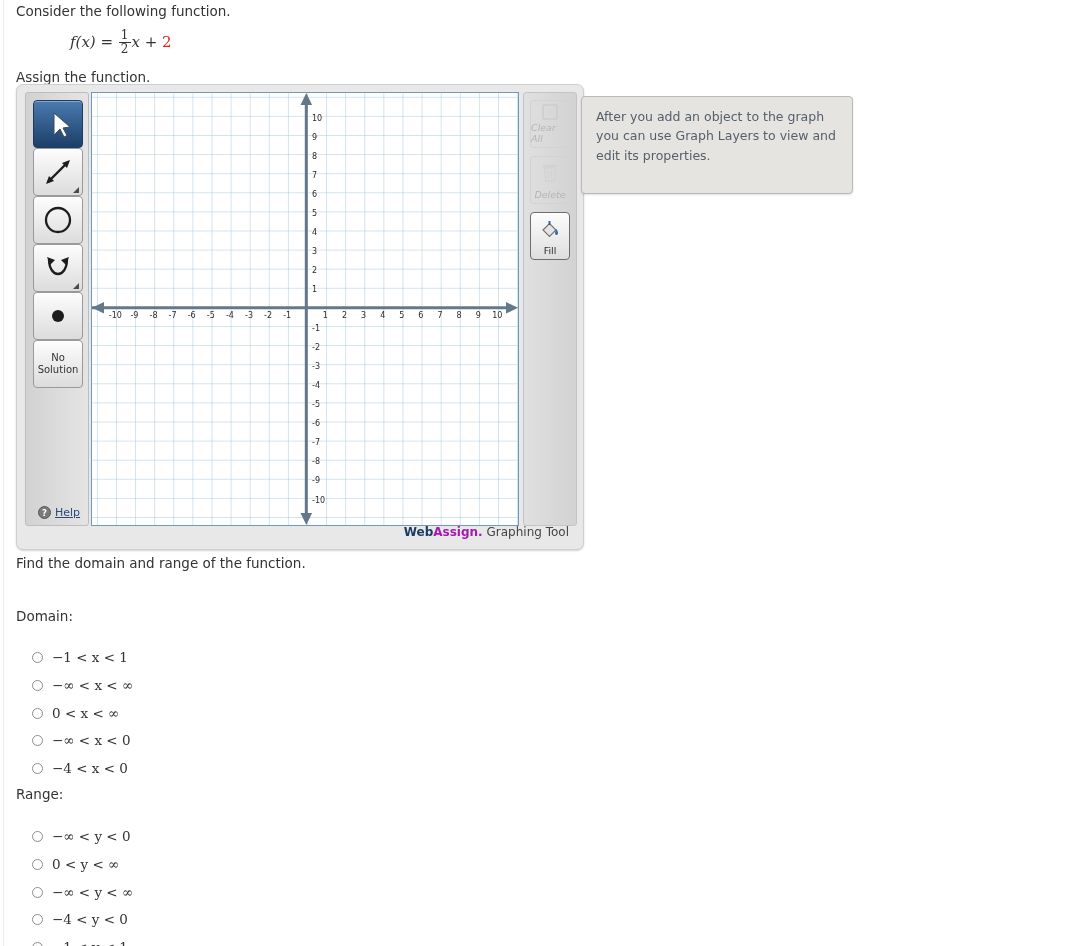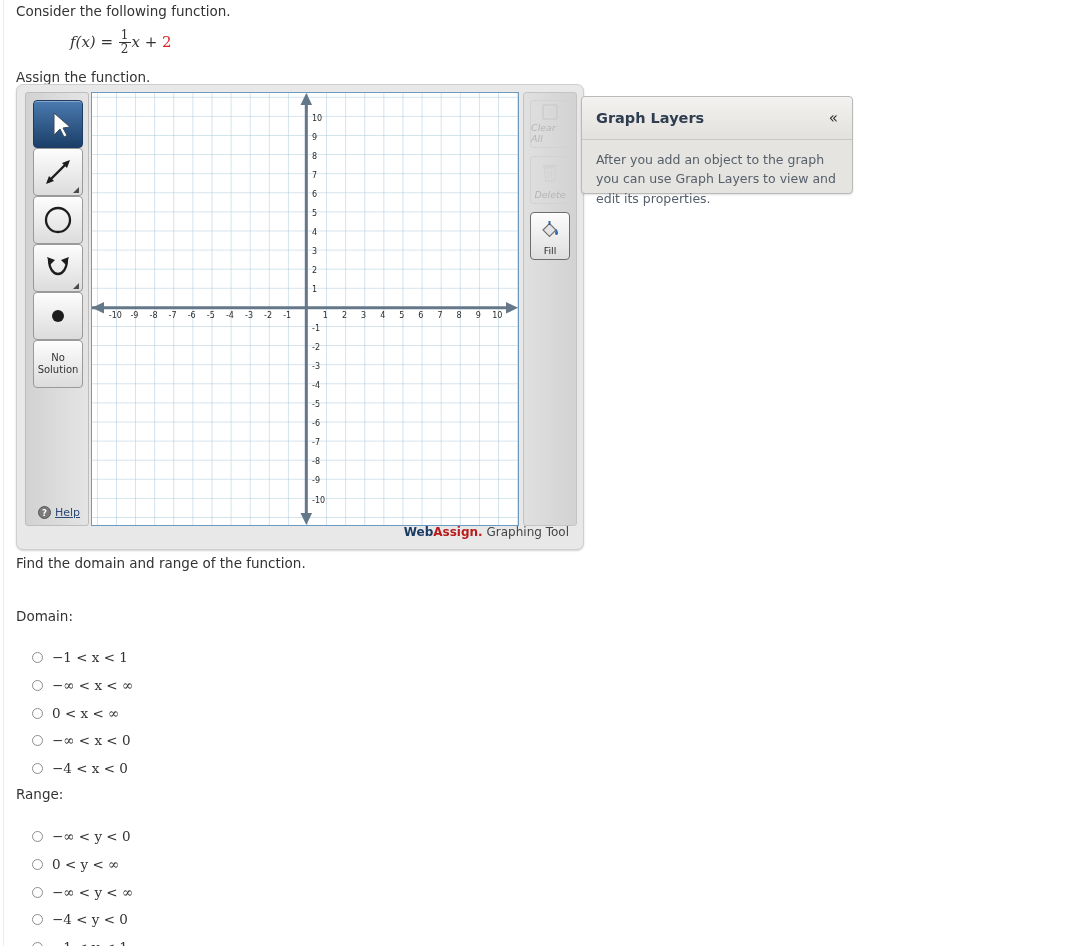--- a/index.html
+++ b/index.html
@@ -64,21 +64,21 @@
         padding-bottom:3px;box-sizing:border-box;font-size:9.5px;}
   .rbtn.off{border:1px solid #d2d2d2;color:#b5b5b5;background:transparent;font-style:italic;}
   .rbtn.on{border:1px solid #6d6d6d;color:#2c2c2c;
            background-image:linear-gradient(to bottom,#fdfdfd,#dedede);
            box-shadow:inset 0 1px 0 #fff;cursor:pointer;}
   .rbtn .ic{flex:1;display:flex;align-items:center;justify-content:center;}
 
   .brand{position:absolute;left:0;top:440px;width:566px;text-align:right;
          padding-right:14px;box-sizing:border-box;font-size:12px;color:#444;}
   .brand .w{color:#1b3a63;font-weight:bold;}
-  .brand .a{color:#b91c1c;font-weight:bold;}
+  .brand .a{color:#a21caf;font-weight:bold;}
 
   
   .glp{position:absolute;left:581px;top:96px;width:270px;height:96px;
        border:1px solid #b9b9b9;border-radius:4px;background:#e6e4e0;
        box-shadow:0 1px 2px rgba(0,0,0,.12);}
   .glp-head{height:43px;border-bottom:1px solid #c8c8c8;
             background-image:linear-gradient(to bottom,#f3f2f0,#e3e1dd);
             display:flex;align-items:center;justify-content:space-between;
             padding:0 14px;box-sizing:border-box;border-radius:4px 4px 0 0;}
   .glp-title{font-size:14.5px;font-weight:bold;color:#2e3d4f;}
@@ -267,24 +267,20 @@
       </div>
     </div>
 
     <div class="brand">
       <span class="w">Web</span><span class="a">Assign.</span><span> Graphing Tool</span>
     </div>
   </div>
 </div>
 
 <div class="glp">
-  <div class="glp-head">
-    <span class="glp-title">Graph Layers</span>
-    <span class="glp-collapse">«</span>
-  </div>
   <div class="glp-body">After you add an object to the graph you can use Graph Layers to view and edit its properties.</div>
 </div>
 
 <div class="q" style="top:555px">Find the domain and range of the function.</div>
 <div class="q" style="top:608px">Domain:</div>
 
 <div class="opt" style="top:629px">
   <span class="radio"></span>
   <span class="otxt">−1 &lt; x &lt; 1</span>
 </div>

